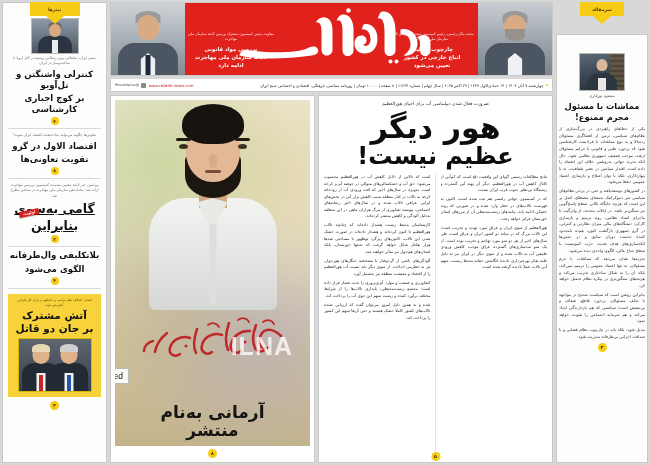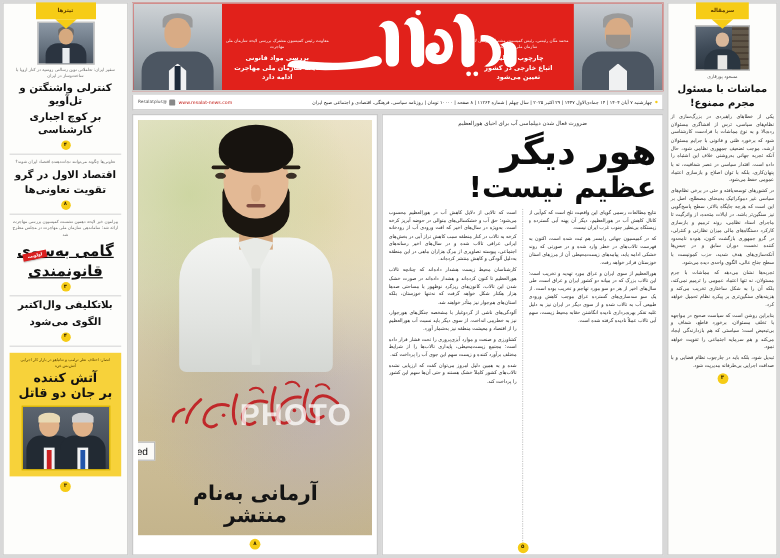--- a/index.html
+++ b/index.html
@@ -25,21 +25,21 @@
           width:44px;height:14px;background:#f6cc16;z-index:6;
           display:flex;align-items:center;justify-content:center;
           font-size:4.6px;font-weight:bold;color:#5a3b00;letter-spacing:.2px;}
   .ribbon:after{content:"";position:absolute;top:14px;left:50%;
           transform:translateX(-50%);width:0;height:0;
           border-left:9px solid transparent;border-right:9px solid transparent;
           border-top:8px solid #f6cc16;}
   .ribbon.wide{width:50px;}
 
   
-  .edit-panel{flex:1;padding:16px 2px 10px;position:relative;overflow:hidden;}
+  .edit-panel{flex:1;padding:16px 2px 10px;position:relative;overflow:hidden;margin-top:32px;}
   .edit-photo{width:44px;height:36px;margin:2px auto 2px;
       background:linear-gradient(170deg,#5e6a78 0%,#3e4a57 45%,#26303a 100%);
       border:1px solid #b5b5b5;position:relative;overflow:hidden;}
   .edit-photo .head{position:absolute;top:5px;left:50%;transform:translateX(-50%);
       width:11px;height:12px;background:#d9b79a;border-radius:50% 50% 45% 45%;}
   .edit-photo .body{position:absolute;bottom:0;left:50%;transform:translateX(-50%);
       width:30px;height:17px;background:#2b3641;border-radius:12px 12px 0 0;}
   .edit-photo .shirt{position:absolute;bottom:0;left:50%;transform:translateX(-50%);
       width:8px;height:12px;background:#e8e8e6;}
   .edit-photo .bg-shelf{position:absolute;top:0;right:0;width:14px;height:100%;
@@ -153,21 +153,21 @@
       color:#ffffff;opacity:.85;letter-spacing:1.5px;direction:ltr;}
   .wm-received{position:absolute;left:-58px;top:268px;z-index:6;direction:ltr;
       background:rgba(255,255,255,.92);border:1px solid #bbb;
       font-family:"Liberation Sans",sans-serif;font-size:8.5px;color:#111;
       padding:2px 5px;white-space:nowrap;}
 
   
   .article{flex:1;background:#fff;border:1px solid #c9c9c9;box-sizing:border-box;
       padding:5px 5px 9px;display:flex;flex-direction:column;position:relative;min-width:0;}
   .kicker{font-size:4.6px;color:#333;text-align:center;margin-bottom:3px;line-height:1.5;}
-  .headline{font-weight:bold;color:#0d0d0d;line-height:1.08;
+  .headline{text-align:center;font-weight:bold;color:#0d0d0d;line-height:1.08;
       letter-spacing:-1px;margin:1px 0 4px;}
   .headline .h1{font-size:30px;display:block;}
   .headline .h2{font-size:24px;display:block;}
   .art-cols{flex:1;display:flex;gap:5px;min-height:0;overflow:hidden;}
   .art-col{flex:1;font-size:4.05px;line-height:1.62;color:#242424;text-align:justify;
       overflow:hidden;min-width:0;}
   .art-col p{margin:0 0 2.4px;}
   .art-col + .art-col{border-right:1px dotted #ccc;padding-right:4px;}
 
   
@@ -386,21 +386,21 @@
               </g>
               <circle cx="214" cy="52" r="3" fill="#c0282a"></circle>
               <circle cx="96" cy="60" r="3" fill="#c0282a"></circle>
             </svg>
           </div>
           <div class="poster-caption">
             <div class="l1">آرمانی به‌نام</div>
             <div class="l2">منتشر</div>
           </div>
           <div class="wm">
-            <span class="wm-ilna">PHOTO</span>
+            <span class="wm-ilna">ILNA</span>
           </div>
           <div class="wm-received">Photo:Received</div>
         </div>
         <div class="feat-page">۸</div>
       </div>
 
     </div>
   </div>
 
   <div class="col-right">
@@ -425,37 +425,37 @@
         <div class="rs-kick">تعاونی‌ها چگونه می‌توانند نجات‌دهنده اقتصاد ایران شوند؟</div>
         <div class="rs-head">اقتصاد الاول در گرو</div>
         <div class="rs-head">تقویت تعاونی‌ها</div>
         <div class="rs-page">۸</div>
       </div>
       <div class="rs-sep"></div>
 
       <div style="position:relative">
         <div class="rs-kick">پیرامون خبر لایحه دهمین نشست کمیسیون بررسی مهاجرت ارائه شد؛ ساماندهی سازمان ملی مهاجرت در مجلس مطرح شد</div>
         <div class="rs-head big">گامی به‌سوی</div>
-        <div class="rs-head big">قانونمندی</div>
+        <div class="rs-head big">بنابراین</div>
         <div class="badge" style="top:28px;right:62px;">اولویت</div>
         <div class="rs-page">۳</div>
       </div>
       <div class="rs-sep"></div>
 
       <div>
-        <div class="rs-head">بلاتکلیفی وال‌اکتبر</div>
+        <div class="rs-head">بلاتکلیفی وال‌طرفانه</div>
         <div class="rs-head">الگوی می‌شود</div>
         <div class="rs-page">۴</div>
       </div>
       <div class="rs-sep"></div>
 
 
       <div class="rs-adbox">
         <div class="ad-kick">انصار: اختلاف نظر ترامپ و نتانیاهو در بازار کار اجرایی آتش‌بس غزه</div>
-        <div class="ad-head">آتش کننده</div>
+        <div class="ad-head">آتش مشترک</div>
         <div class="ad-head">بر جان دو قاتل</div>
         <div class="ad-photo">
           <div class="man m1">
             <div class="bd"></div>
             <div class="sh"></div>
             <div class="ti"></div>
             <div class="fc"></div>
             <div class="hr"></div>
           </div>
           <div class="man m2">

